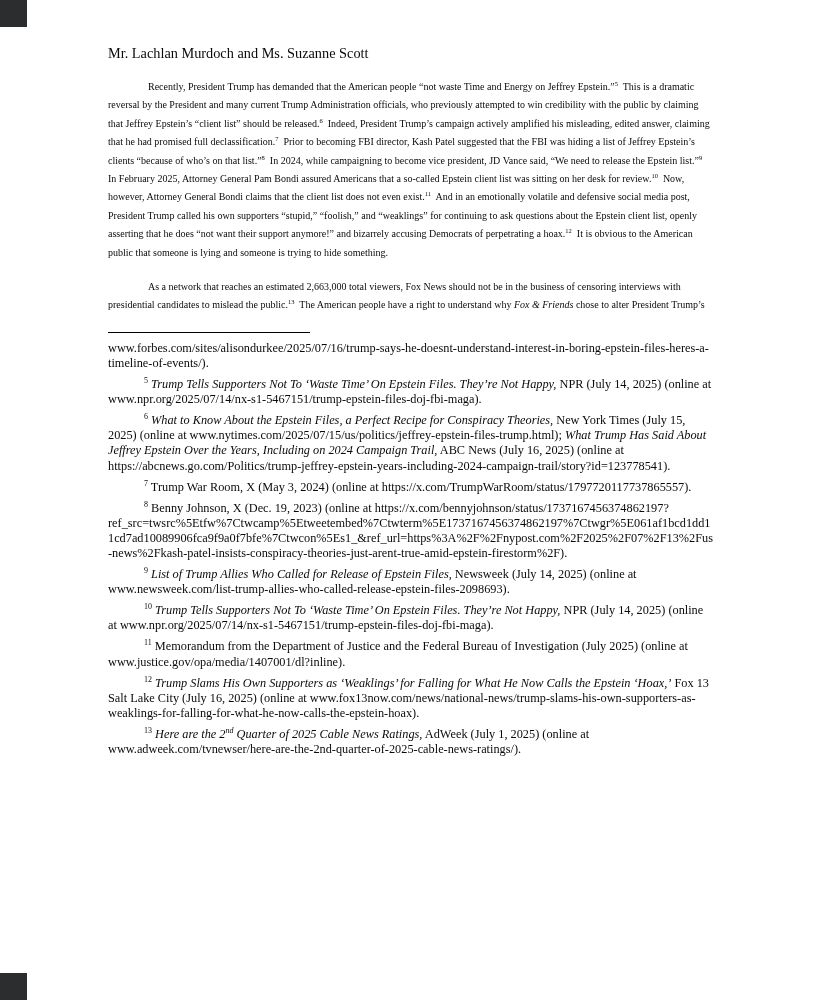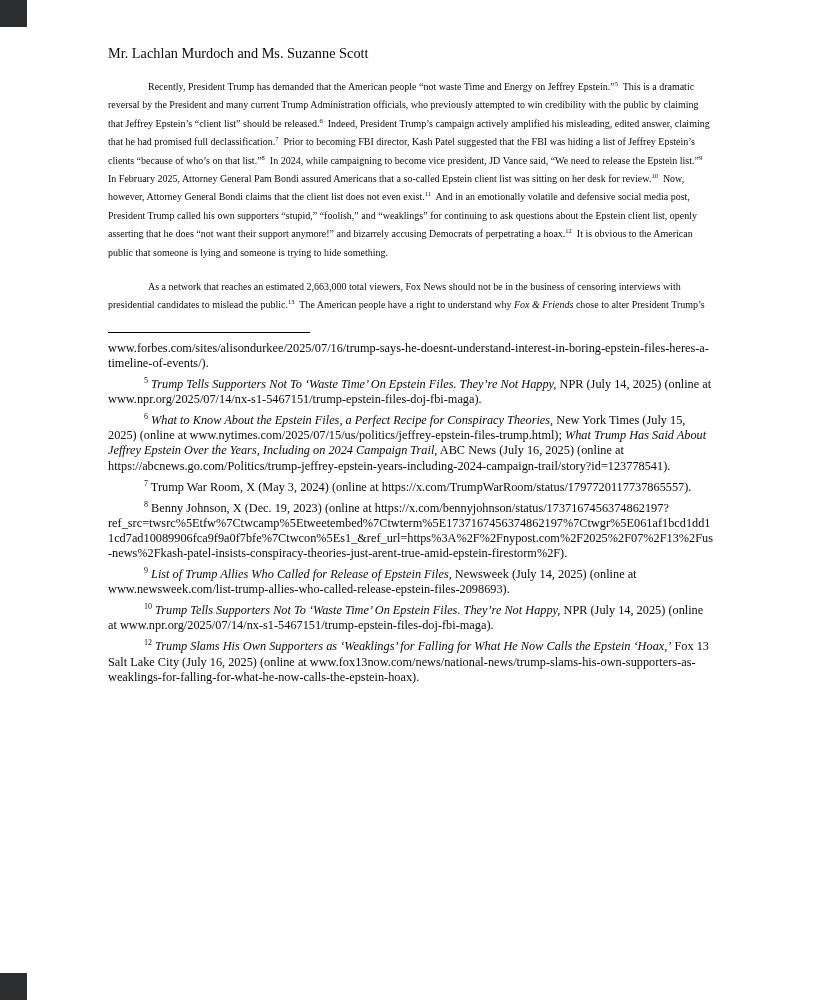--- a/index.html
+++ b/index.html
@@ -64,15 +64,17 @@
   <div class="fn-sep"></div>
 
   <div class="footnotes">
     <p class="fn no-indent"><span class="seg-n">www.forbes.com/sites/alisondurkee/2025/07/16/trump-says-he-doesnt-understand-interest-in-boring-epstein-files-heres-a-timeline-of-events/).</span></p>
     <p class="fn"><span class="seg-sup">5</span><span class="seg-n"> </span><span class="seg-i">Trump Tells Supporters Not To ‘Waste Time’ On Epstein Files. They’re Not Happy,</span><span class="seg-n"> NPR (July 14, 2025) (online at www.npr.org/2025/07/14/nx-s1-5467151/trump-epstein-files-doj-fbi-maga).</span></p>
     <p class="fn"><span class="seg-sup">6</span><span class="seg-n"> </span><span class="seg-i">What to Know About the Epstein Files, a Perfect Recipe for Conspiracy Theories,</span><span class="seg-n"> New York Times (July 15, 2025) (online at www.nytimes.com/2025/07/15/us/politics/jeffrey-epstein-files-trump.html); </span><span class="seg-i">What Trump Has Said About Jeffrey Epstein Over the Years, Including on 2024 Campaign Trail,</span><span class="seg-n"> ABC News (July 16, 2025) (online at https://abcnews.go.com/Politics/trump-jeffrey-epstein-years-including-2024-campaign-trail/story?id=123778541).</span></p>
     <p class="fn"><span class="seg-sup">7</span><span class="seg-n"> Trump War Room, X (May 3, 2024) (online at https://x.com/TrumpWarRoom/status/1797720117737865557).</span></p>
     <p class="fn"><span class="seg-sup">8</span><span class="seg-n"> Benny Johnson, X (Dec. 19, 2023) (online at https://x.com/bennyjohnson/status/1737167456374862197?ref_src=twsrc%5Etfw%7Ctwcamp%5Etweetembed%7Ctwterm%5E1737167456374862197%7Ctwgr%5E061af1bcd1dd11cd7ad10089906fca9f9a0f7bfe%7Ctwcon%5Es1_&amp;ref_url=https%3A%2F%2Fnypost.com%2F2025%2F07%2F13%2Fus-news%2Fkash-patel-insists-conspiracy-theories-just-arent-true-amid-epstein-firestorm%2F).</span></p>
     <p class="fn"><span class="seg-sup">9</span><span class="seg-n"> </span><span class="seg-i">List of Trump Allies Who Called for Release of Epstein Files,</span><span class="seg-n"> Newsweek (July 14, 2025) (online at www.newsweek.com/list-trump-allies-who-called-release-epstein-files-2098693).</span></p>
     <p class="fn"><span class="seg-sup">10</span><span class="seg-n"> </span><span class="seg-i">Trump Tells Supporters Not To ‘Waste Time’ On Epstein Files. They’re Not Happy,</span><span class="seg-n"> NPR (July 14, 2025) (online at www.npr.org/2025/07/14/nx-s1-5467151/trump-epstein-files-doj-fbi-maga).</span></p>
+    <p class="fn"><span class="seg-sup">11</span><span class="seg-n"> Memorandum from the Department of Justice and the Federal Bureau of Investigation (July 2025) (online at www.justice.gov/opa/media/1407001/dl?inline).</span></p>
     <p class="fn"><span class="seg-sup">12</span><span class="seg-n"> </span><span class="seg-i">Trump Slams His Own Supporters as ‘Weaklings’ for Falling for What He Now Calls the Epstein ‘Hoax,’</span><span class="seg-n"> Fox 13 Salt Lake City (July 16, 2025) (online at www.fox13now.com/news/national-news/trump-slams-his-own-supporters-as-weaklings-for-falling-for-what-he-now-calls-the-epstein-hoax).</span></p>
+    <p class="fn"><span class="seg-sup">13</span><span class="seg-n"> </span><span class="seg-i">Here are the 2</span><span class="seg-isup">nd</span><span class="seg-i"> Quarter of 2025 Cable News Ratings,</span><span class="seg-n"> AdWeek (July 1, 2025) (online at www.adweek.com/tvnewser/here-are-the-2nd-quarter-of-2025-cable-news-ratings/).</span></p>
   </div>
 </div>
 
 </body></html>

